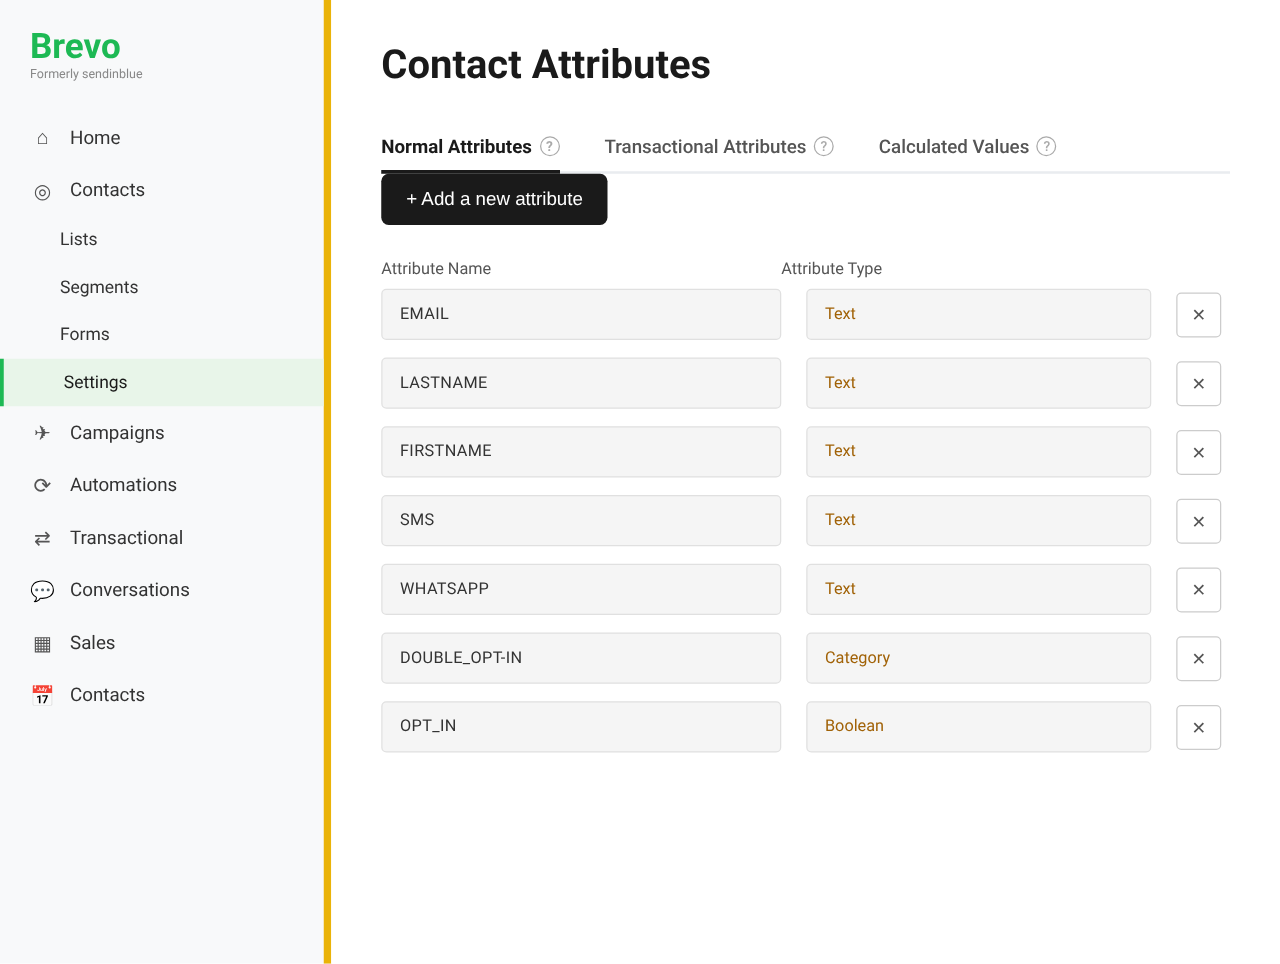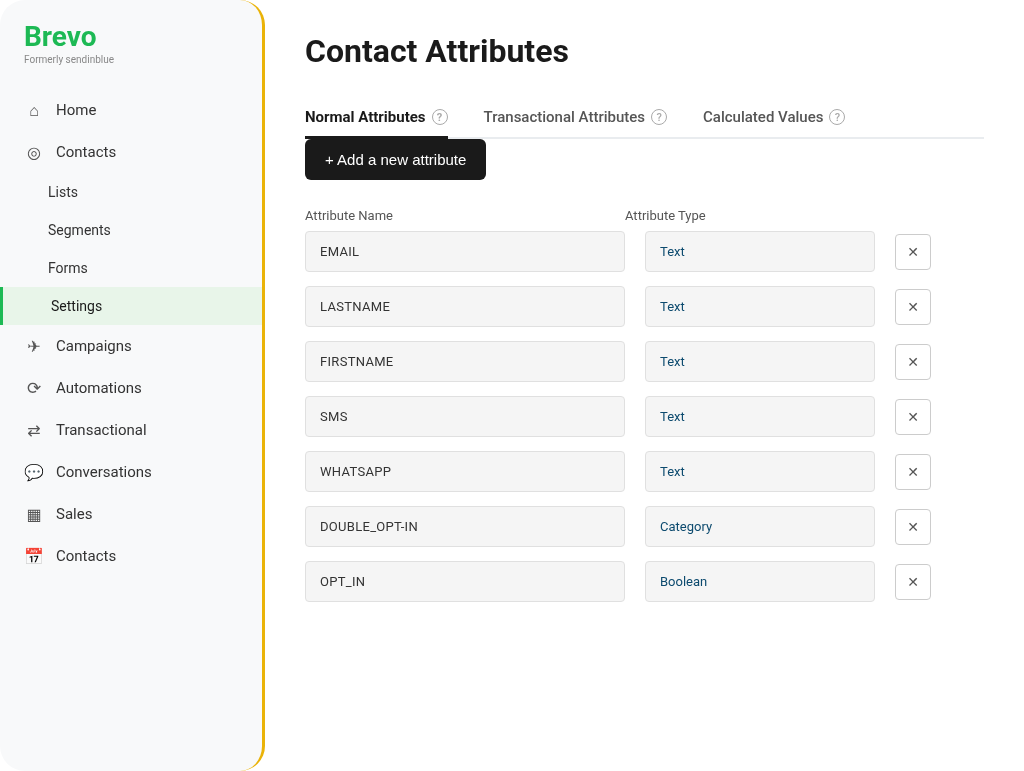--- a/index.html
+++ b/index.html
@@ -3,26 +3,25 @@
   <meta charset="utf-8">
   <style>
     * { margin: 0; padding: 0; box-sizing: border-box; }
     body { font-family: -apple-system, BlinkMacSystemFont, 'Segoe UI', Roboto, sans-serif; display: flex; height: 100vh; background: #fff; }
 
     
     .sidebar {
       width: 265px;
       min-width: 265px;
       background: #f8f9fa;
-      border-right: 3px solid #eab308;
+      border-right: 6px solid #eab308;
       display: flex;
       flex-direction: column;
       padding: 0;
       overflow-y: auto;
-      border-radius: 25px;
     }
     .sidebar-logo {
       padding: 20px 24px 16px;
     }
     .logo-text {
       font-size: 28px;
       font-weight: 700;
       color: #1db954;
     }
     .logo-sub {
@@ -166,24 +165,24 @@
       padding: 12px 14px;
       font-size: 13px;
       color: #333;
       background: #f5f5f5;
       border: 1px solid #e0e0e0;
       border-radius: 4px;
       letter-spacing: 0.3px;
       font-family: inherit;
     }
     .attr-type-field {
-      width: 230px;
+      width: 276px;
       padding: 12px 14px;
       font-size: 13px;
-      color: #0c4a6e;
+      color: #a16207;
       background: #f5f5f5;
       border: 1px solid #e0e0e0;
       border-radius: 4px;
       font-family: inherit;
     }
     .attr-delete-btn {
       width: 36px;
       height: 36px;
       border: 1.5px solid #ccc;
       background: #fff;

